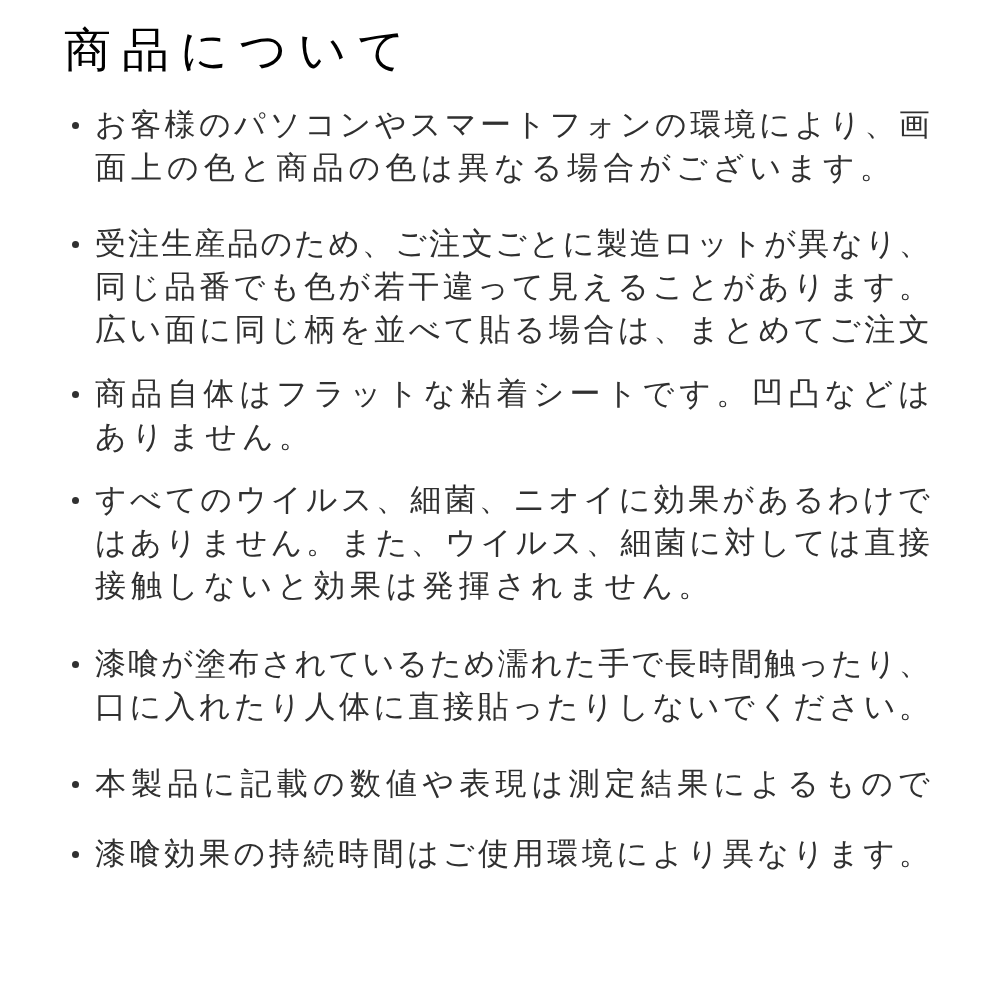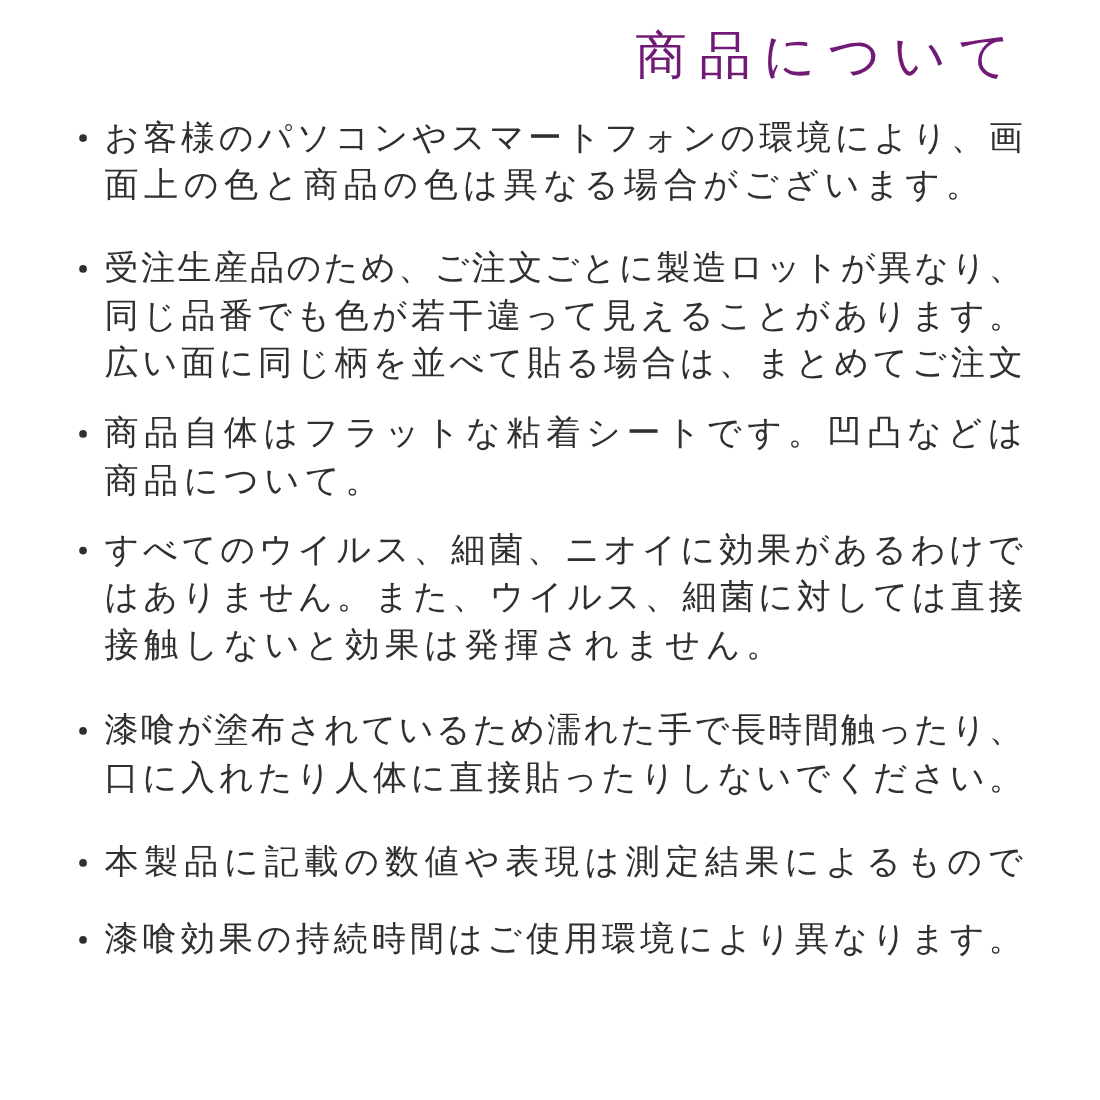--- a/index.html
+++ b/index.html
@@ -13,26 +13,26 @@
     height: 1000px;
     box-sizing: border-box;
     padding: 20px 70px 0 64px;
     background: #ffffff;
     font-family: "Liberation Sans", sans-serif;
     color: #303030;
     overflow: hidden;
   }
   h1.page-title {
     margin: 0 0 23px 0;
-    text-align: right;
+    text-align: left;
     font-size: 47px;
     line-height: 60px;
     letter-spacing: 11px;
     font-weight: 400;
-    color: #701a75;
+    color: #000000;
     white-space: nowrap;
   }
   ul.notice-list {
     list-style: none;
     margin: 0;
     padding: 0;
   }
   ul.notice-list > li {
     display: flex;
     align-items: flex-start;
@@ -225,21 +225,21 @@
             <span>ト</span>
             <span>で</span>
             <span>す</span>
             <span>。</span>
             <span>凹</span>
             <span>凸</span>
             <span>な</span>
             <span>ど</span>
             <span>は</span>
           </div>
-        <div class="line">商品について。</div>
+        <div class="line">ありません。</div>
       </div>
     </li>
 
     <li>
       <span class="dot"></span>
       <div class="lines">
         <div class="line j">
             <span>す</span>
             <span>べ</span>
             <span>て</span>

